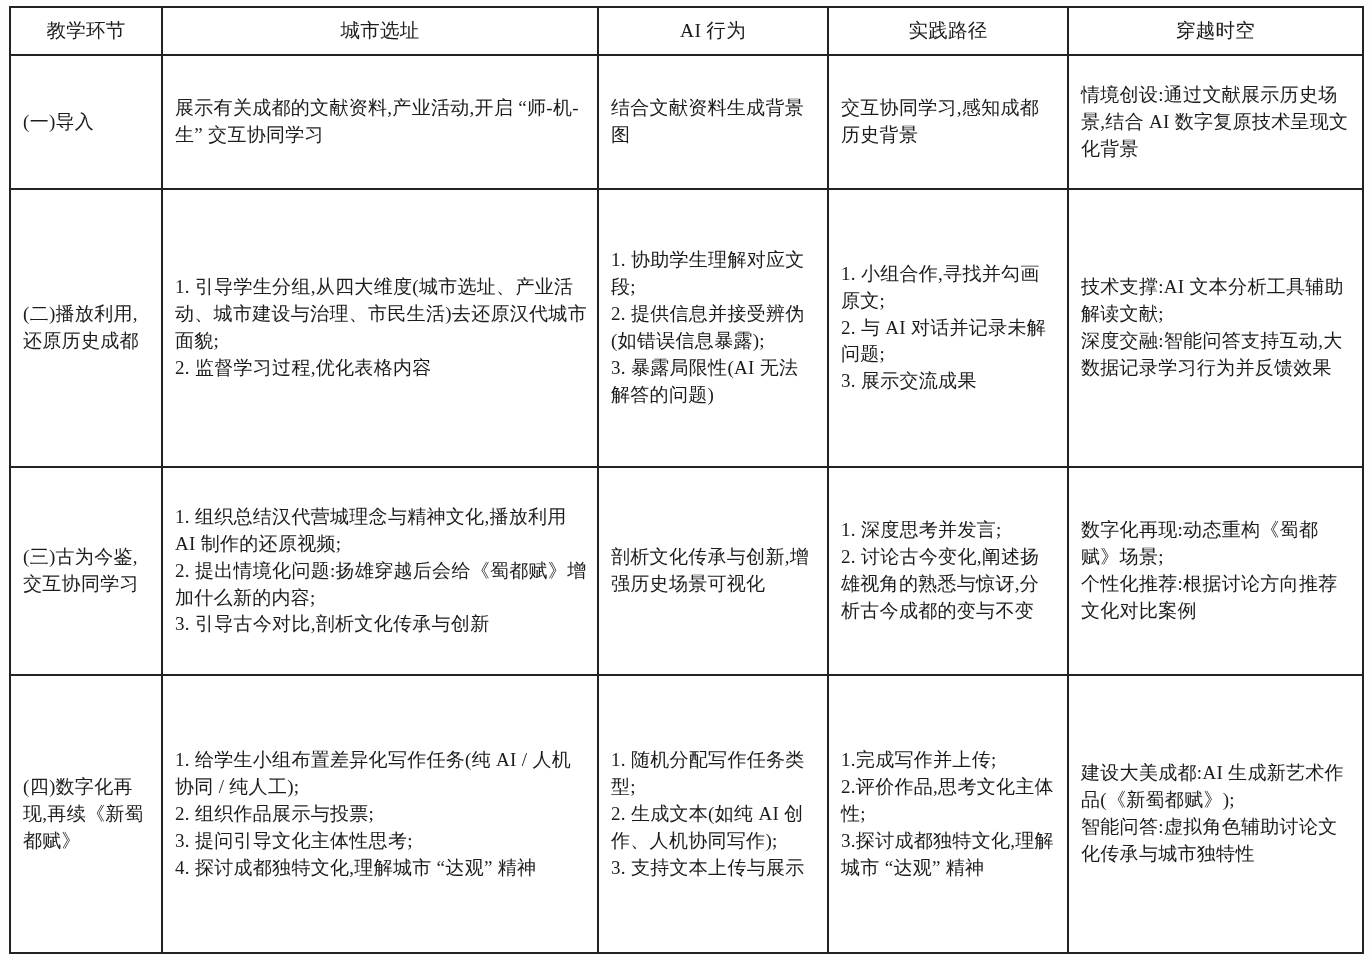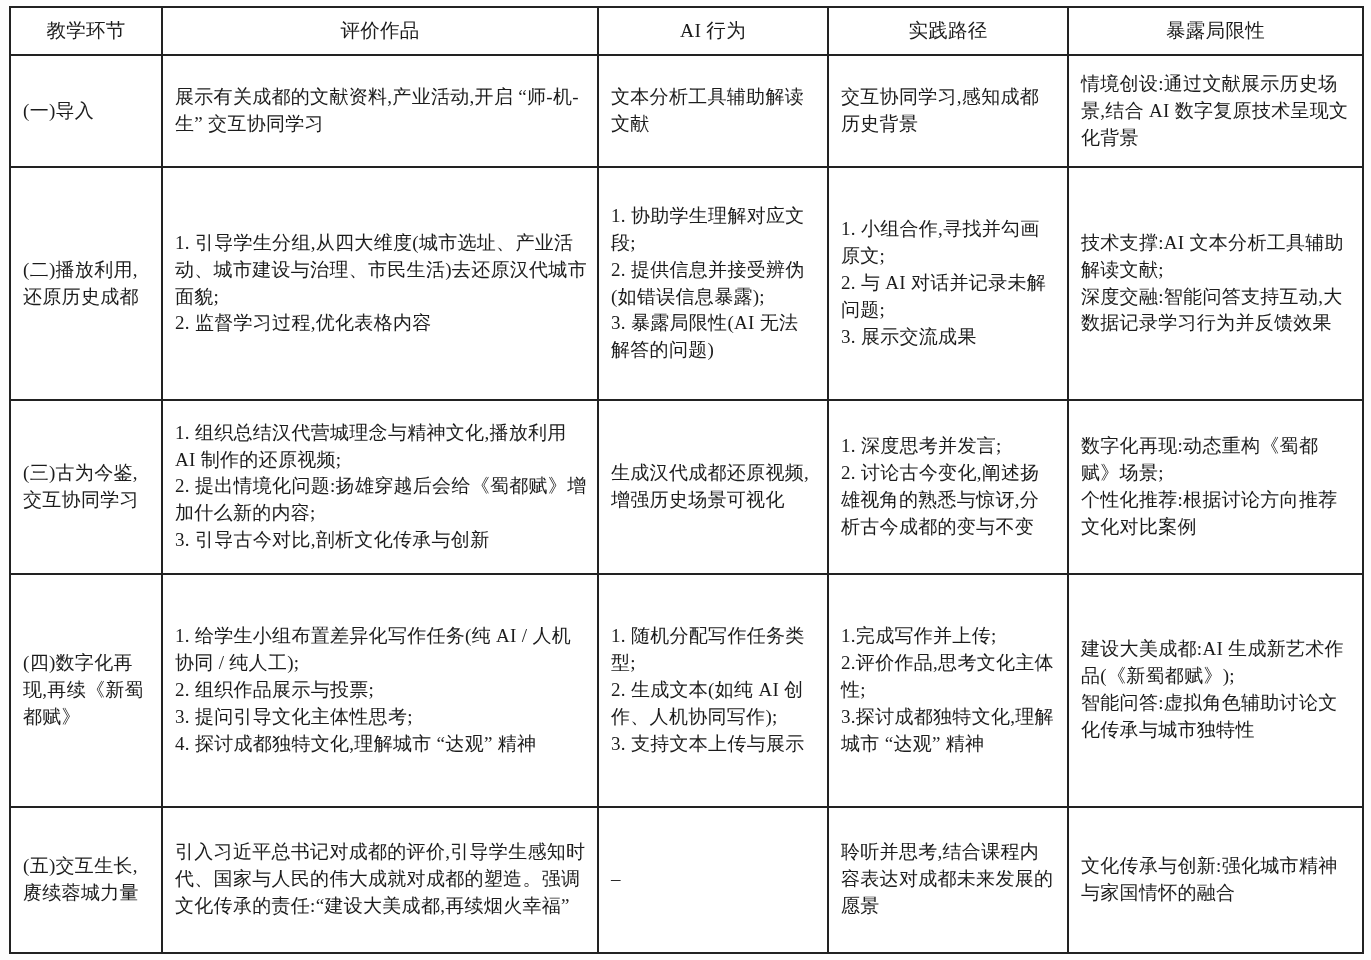--- a/index.html
+++ b/index.html
@@ -72,31 +72,31 @@
     <colgroup>
       <col class="c-stage">
       <col class="c-teacher">
       <col class="c-ai">
       <col class="c-student">
       <col class="c-path">
     </colgroup>
     <thead>
       <tr>
         <th>教学环节</th>
-        <th>评价作品</th>
+        <th>城市选址</th>
         <th>AI 行为</th>
         <th>实践路径</th>
-        <th>暴露局限性</th>
+        <th>穿越时空</th>
       </tr>
     </thead>
     <tbody>
       <tr class="r1">
         <td class="stage-cell">(一)导入</td>
         <td>展示有关成都的文献资料,产业活动,开启 “师-机-生” 交互协同学习</td>
-        <td>文本分析工具辅助解读文献</td>
+        <td>结合文献资料生成背景图</td>
         <td>交互协同学习,感知成都历史背景</td>
         <td>情境创设:通过文献展示历史场景,结合 AI 数字复原技术呈现文化背景</td>
       </tr>
       <tr class="r2">
         <td class="stage-cell">(二)播放利用,还原历史成都</td>
         <td>1. 引导学生分组,从四大维度(城市选址、产业活动、城市建设与治理、市民生活)去还原汉代城市面貌;
 2. 监督学习过程,优化表格内容</td>
         <td>1. 协助学生理解对应文段;
 2. 提供信息并接受辨伪(如错误信息暴露);
 3. 暴露局限性(AI 无法解答的问题)</td>
@@ -104,43 +104,36 @@
 2. 与 AI 对话并记录未解问题;
 3. 展示交流成果</td>
         <td>技术支撑:AI 文本分析工具辅助解读文献;
 深度交融:智能问答支持互动,大数据记录学习行为并反馈效果</td>
       </tr>
       <tr class="r3">
         <td class="stage-cell">(三)古为今鉴,交互协同学习</td>
         <td>1. 组织总结汉代营城理念与精神文化,播放利用 AI 制作的还原视频;
 2. 提出情境化问题:扬雄穿越后会给《蜀都赋》增加什么新的内容;
 3. 引导古今对比,剖析文化传承与创新</td>
-        <td>生成汉代成都还原视频,增强历史场景可视化</td>
+        <td>剖析文化传承与创新,增强历史场景可视化</td>
         <td>1. 深度思考并发言;
 2. 讨论古今变化,阐述扬雄视角的熟悉与惊讶,分析古今成都的变与不变</td>
         <td>数字化再现:动态重构《蜀都赋》场景;
 个性化推荐:根据讨论方向推荐文化对比案例</td>
       </tr>
       <tr class="r4">
         <td class="stage-cell">(四)数字化再现,再续《新蜀都赋》</td>
         <td>1. 给学生小组布置差异化写作任务(纯 AI / 人机协同 / 纯人工);
 2. 组织作品展示与投票;
 3. 提问引导文化主体性思考;
 4. 探讨成都独特文化,理解城市 “达观” 精神</td>
         <td>1. 随机分配写作任务类型;
 2. 生成文本(如纯 AI 创作、人机协同写作);
 3. 支持文本上传与展示</td>
         <td>1.完成写作并上传;
 2.评价作品,思考文化主体性;
 3.探讨成都独特文化,理解城市 “达观” 精神</td>
         <td>建设大美成都:AI 生成新艺术作品(《新蜀都赋》);
 智能问答:虚拟角色辅助讨论文化传承与城市独特性</td>
       </tr>
-      <tr class="r5">
-        <td class="stage-cell">(五)交互生长,赓续蓉城力量</td>
-        <td>引入习近平总书记对成都的评价,引导学生感知时代、国家与人民的伟大成就对成都的塑造。强调文化传承的责任:“建设大美成都,再续烟火幸福”</td>
-        <td class="center-cell">–</td>
-        <td>聆听并思考,结合课程内容表达对成都未来发展的愿景</td>
-        <td>文化传承与创新:强化城市精神与家国情怀的融合</td>
-      </tr>
     </tbody>
   </table>
 </div>
 
 </body></html>

